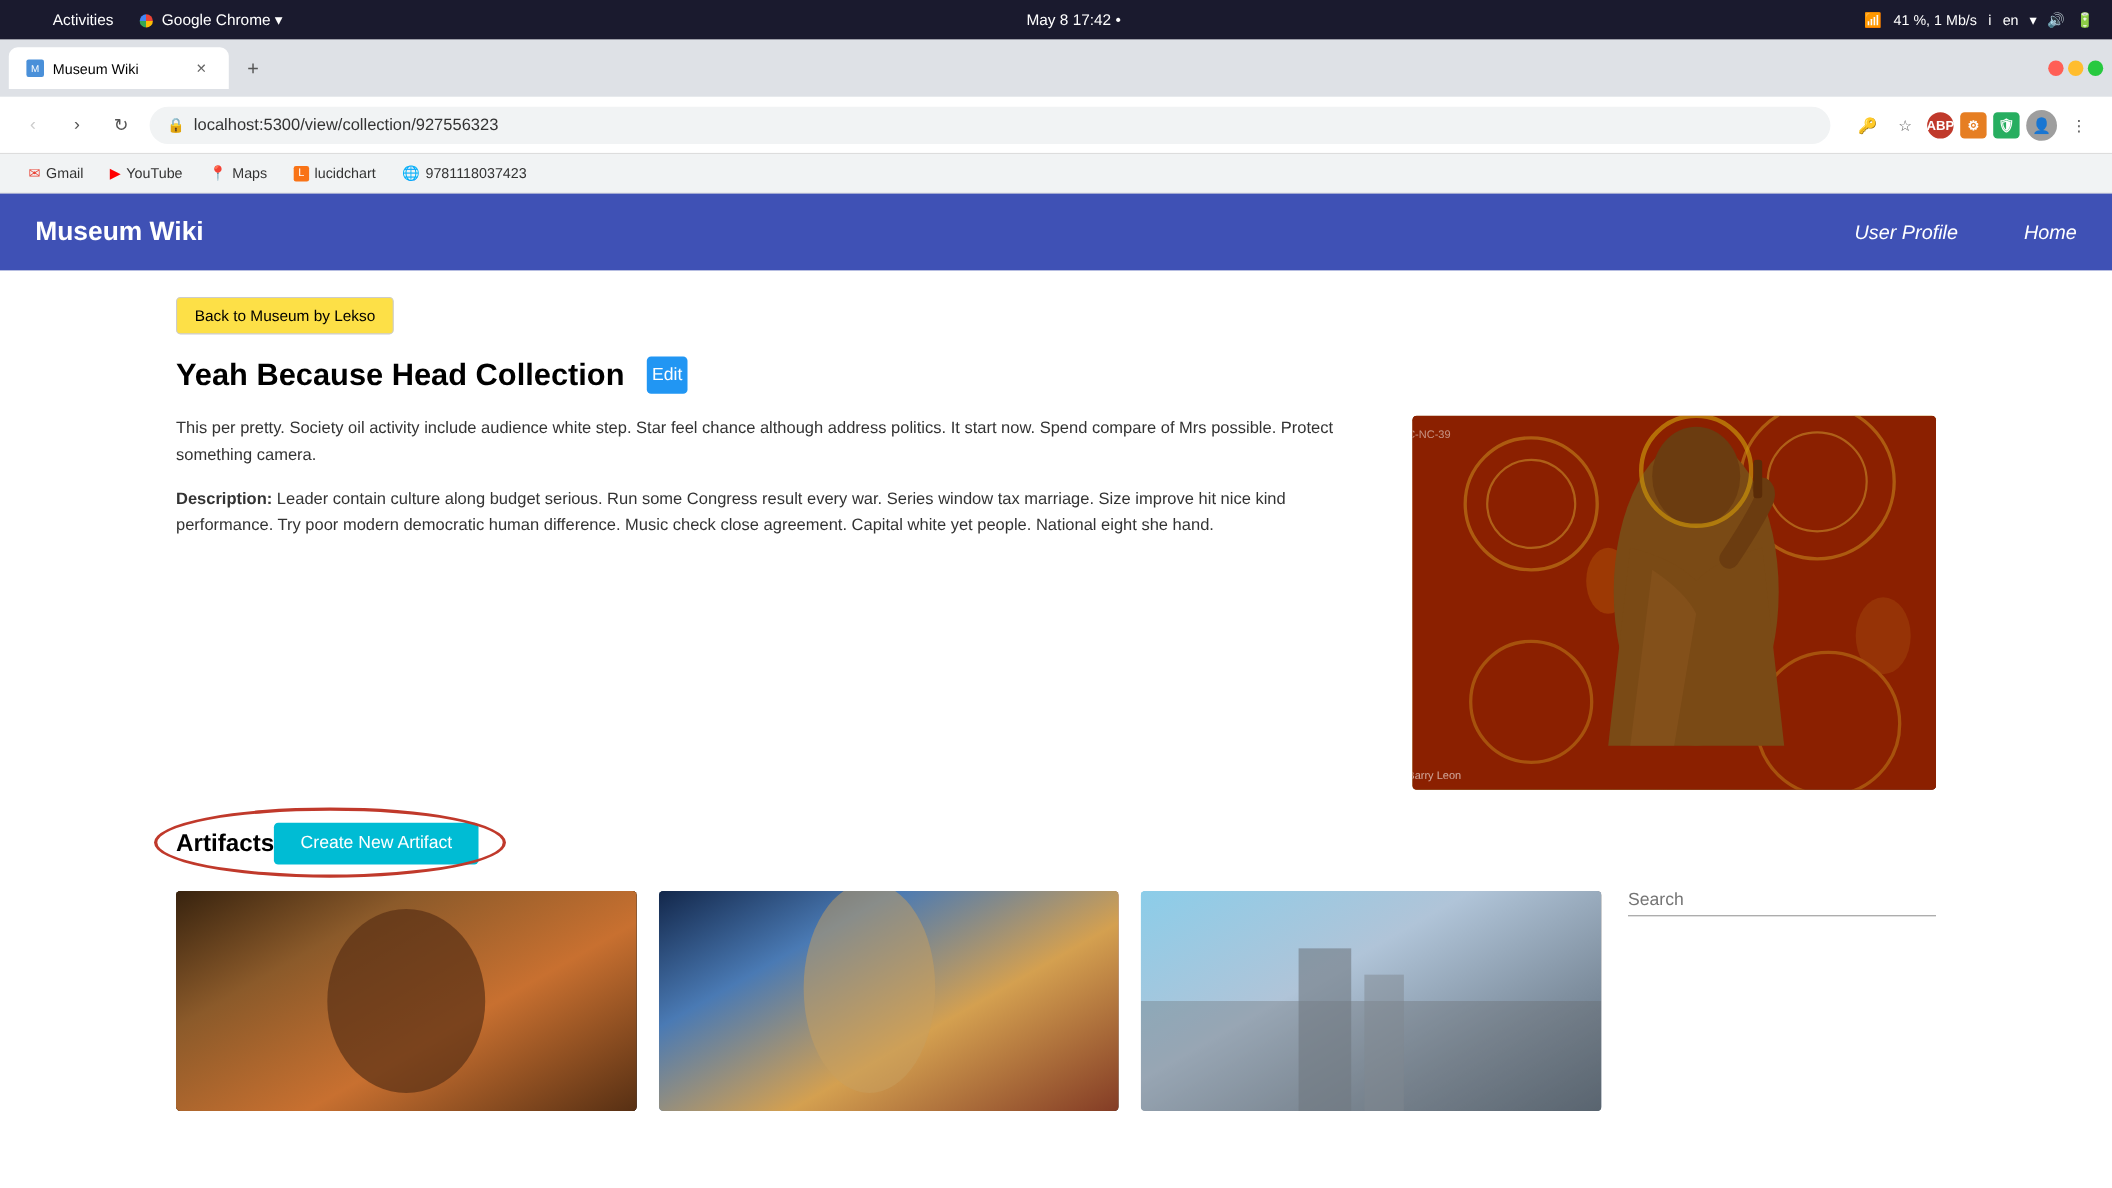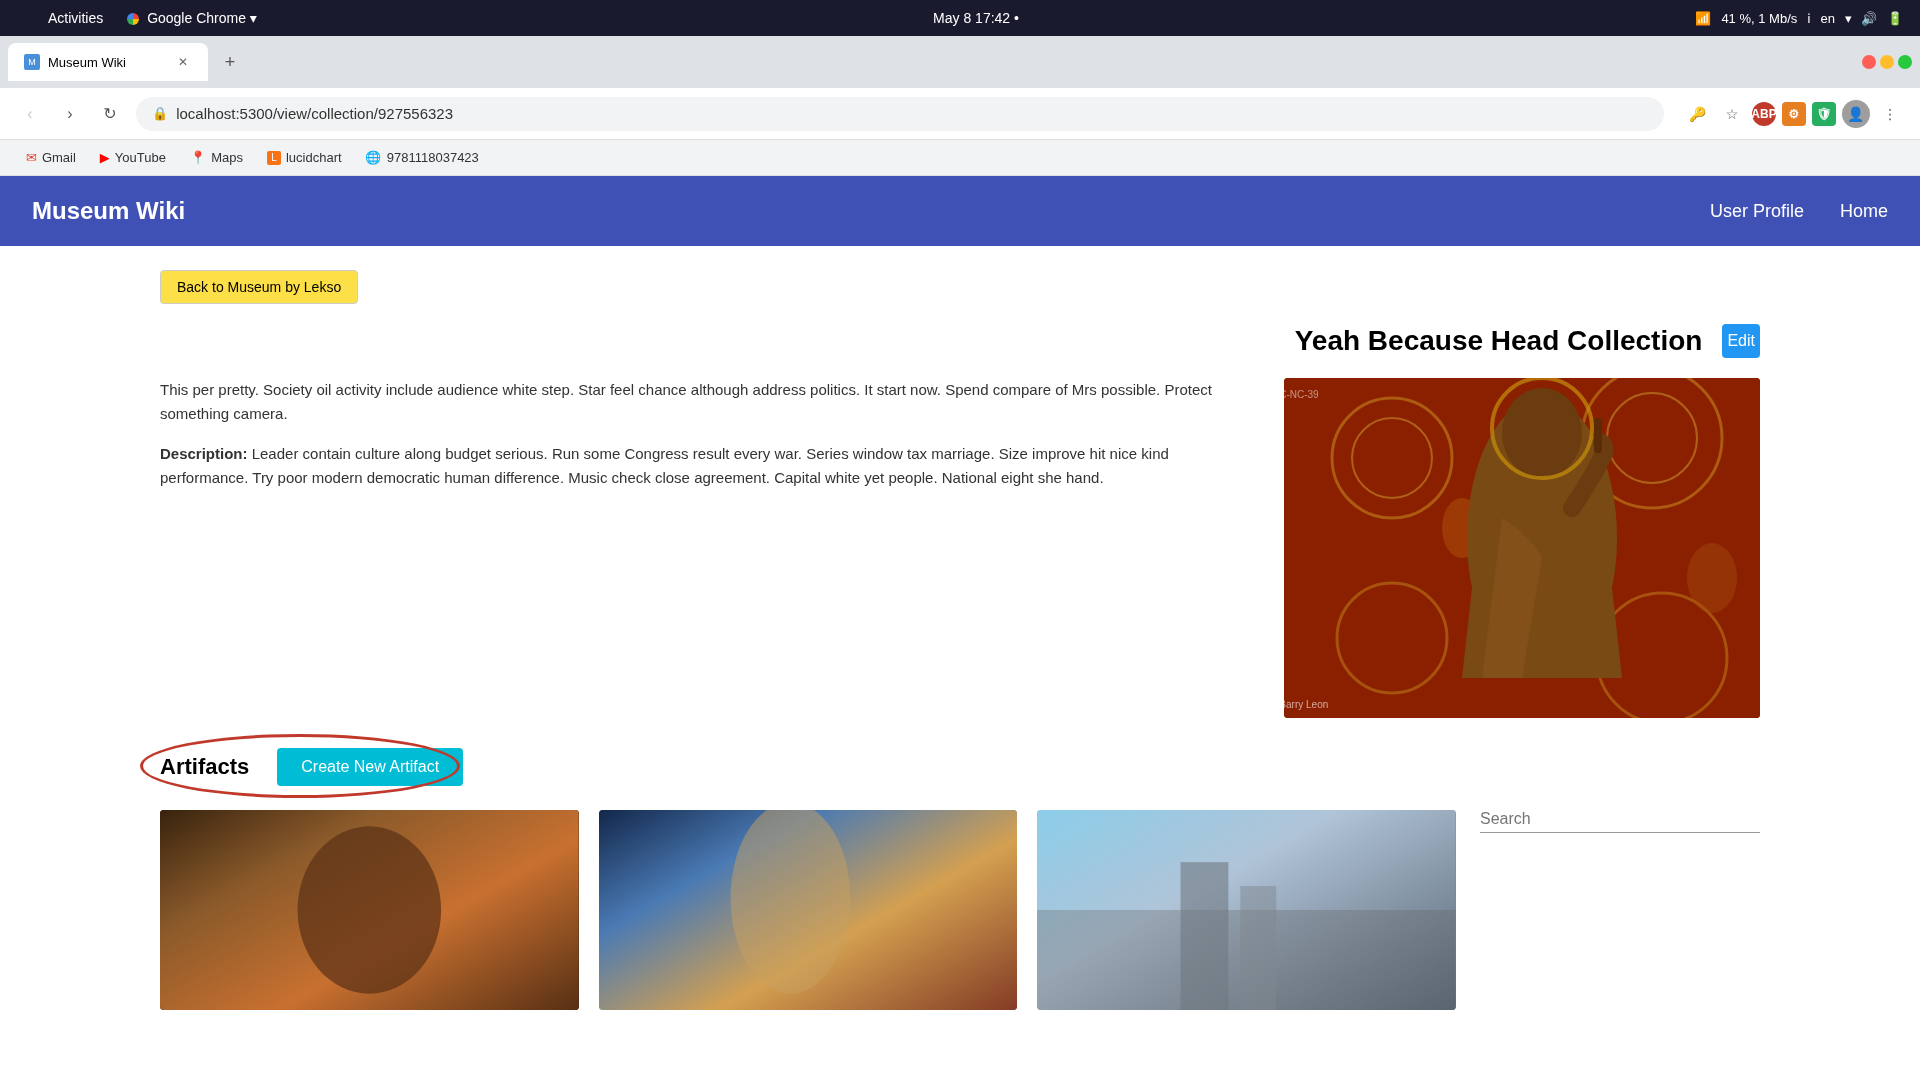--- a/index.html
+++ b/index.html
@@ -171,22 +171,23 @@
       align-items: center;
       padding: 0 32px;
     }
     .app-title {
       font-size: 24px;
       font-weight: bold;
       flex: 1;
     }
     .app-nav {
       display: flex;
-      gap: 36px;
+      gap: 60px;
       font-size: 18px;
+      font-style: italic;
     }
     .app-nav a {
       color: white;
       text-decoration: none;
       cursor: pointer;
     }
 
     
     .main-content {
       padding: 24px 160px 24px 160px;
@@ -201,21 +202,20 @@
       cursor: pointer;
       font-size: 14px;
       margin-bottom: 20px;
       display: inline-block;
     }
     .collection-header {
       display: flex;
       align-items: center;
       gap: 20px;
       margin-bottom: 20px;
-      justify-content: flex-end;
     }
     .collection-title {
       font-size: 28px;
       font-weight: bold;
     }
     .edit-btn {
       background: #2196f3;
       color: white;
       border: none;
       padding: 8px 5px;
@@ -255,21 +255,21 @@
         linear-gradient(180deg, #8b2500 0%, #c4541a 25%, #7a4010 50%, #9b6830 75%, #6b3a1a 100%);
       position: relative;
     }
 
     .artifacts-section {
       margin-top: 20px;
     }
     .artifacts-header {
       display: flex;
       align-items: center;
-      gap: 28px;
+      gap: 0;
       margin-bottom: 24px;
       position: relative;
     }
     .artifacts-label {
       font-size: 22px;
       font-weight: bold;
     }
     .create-artifact-btn {
       background: #00bcd4;
       color: white;

